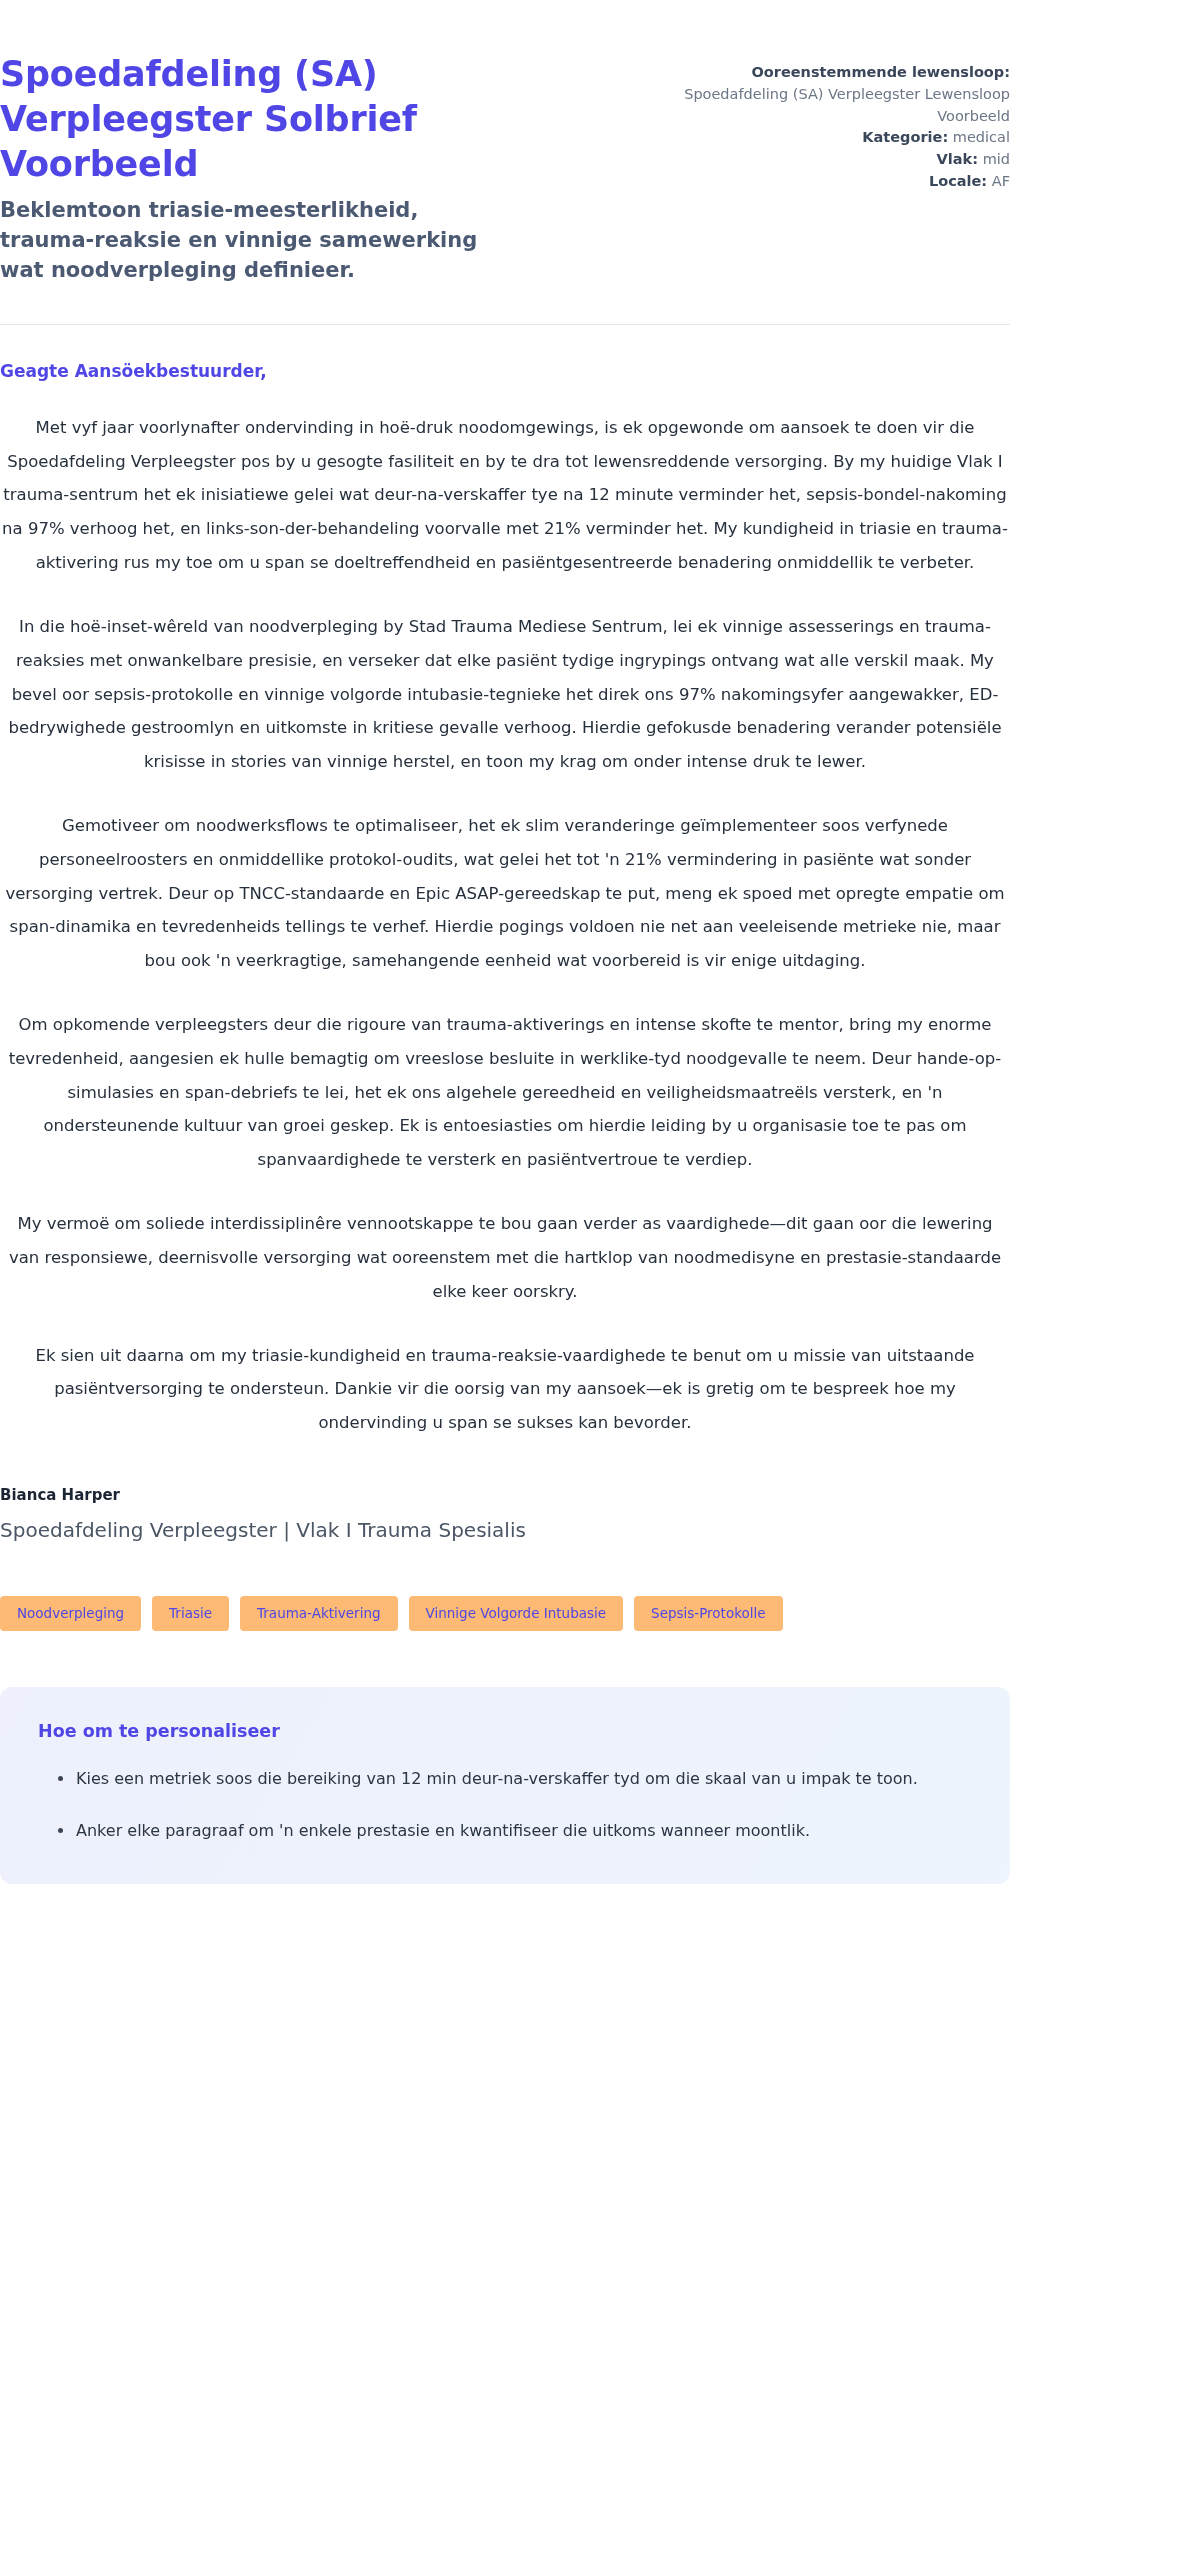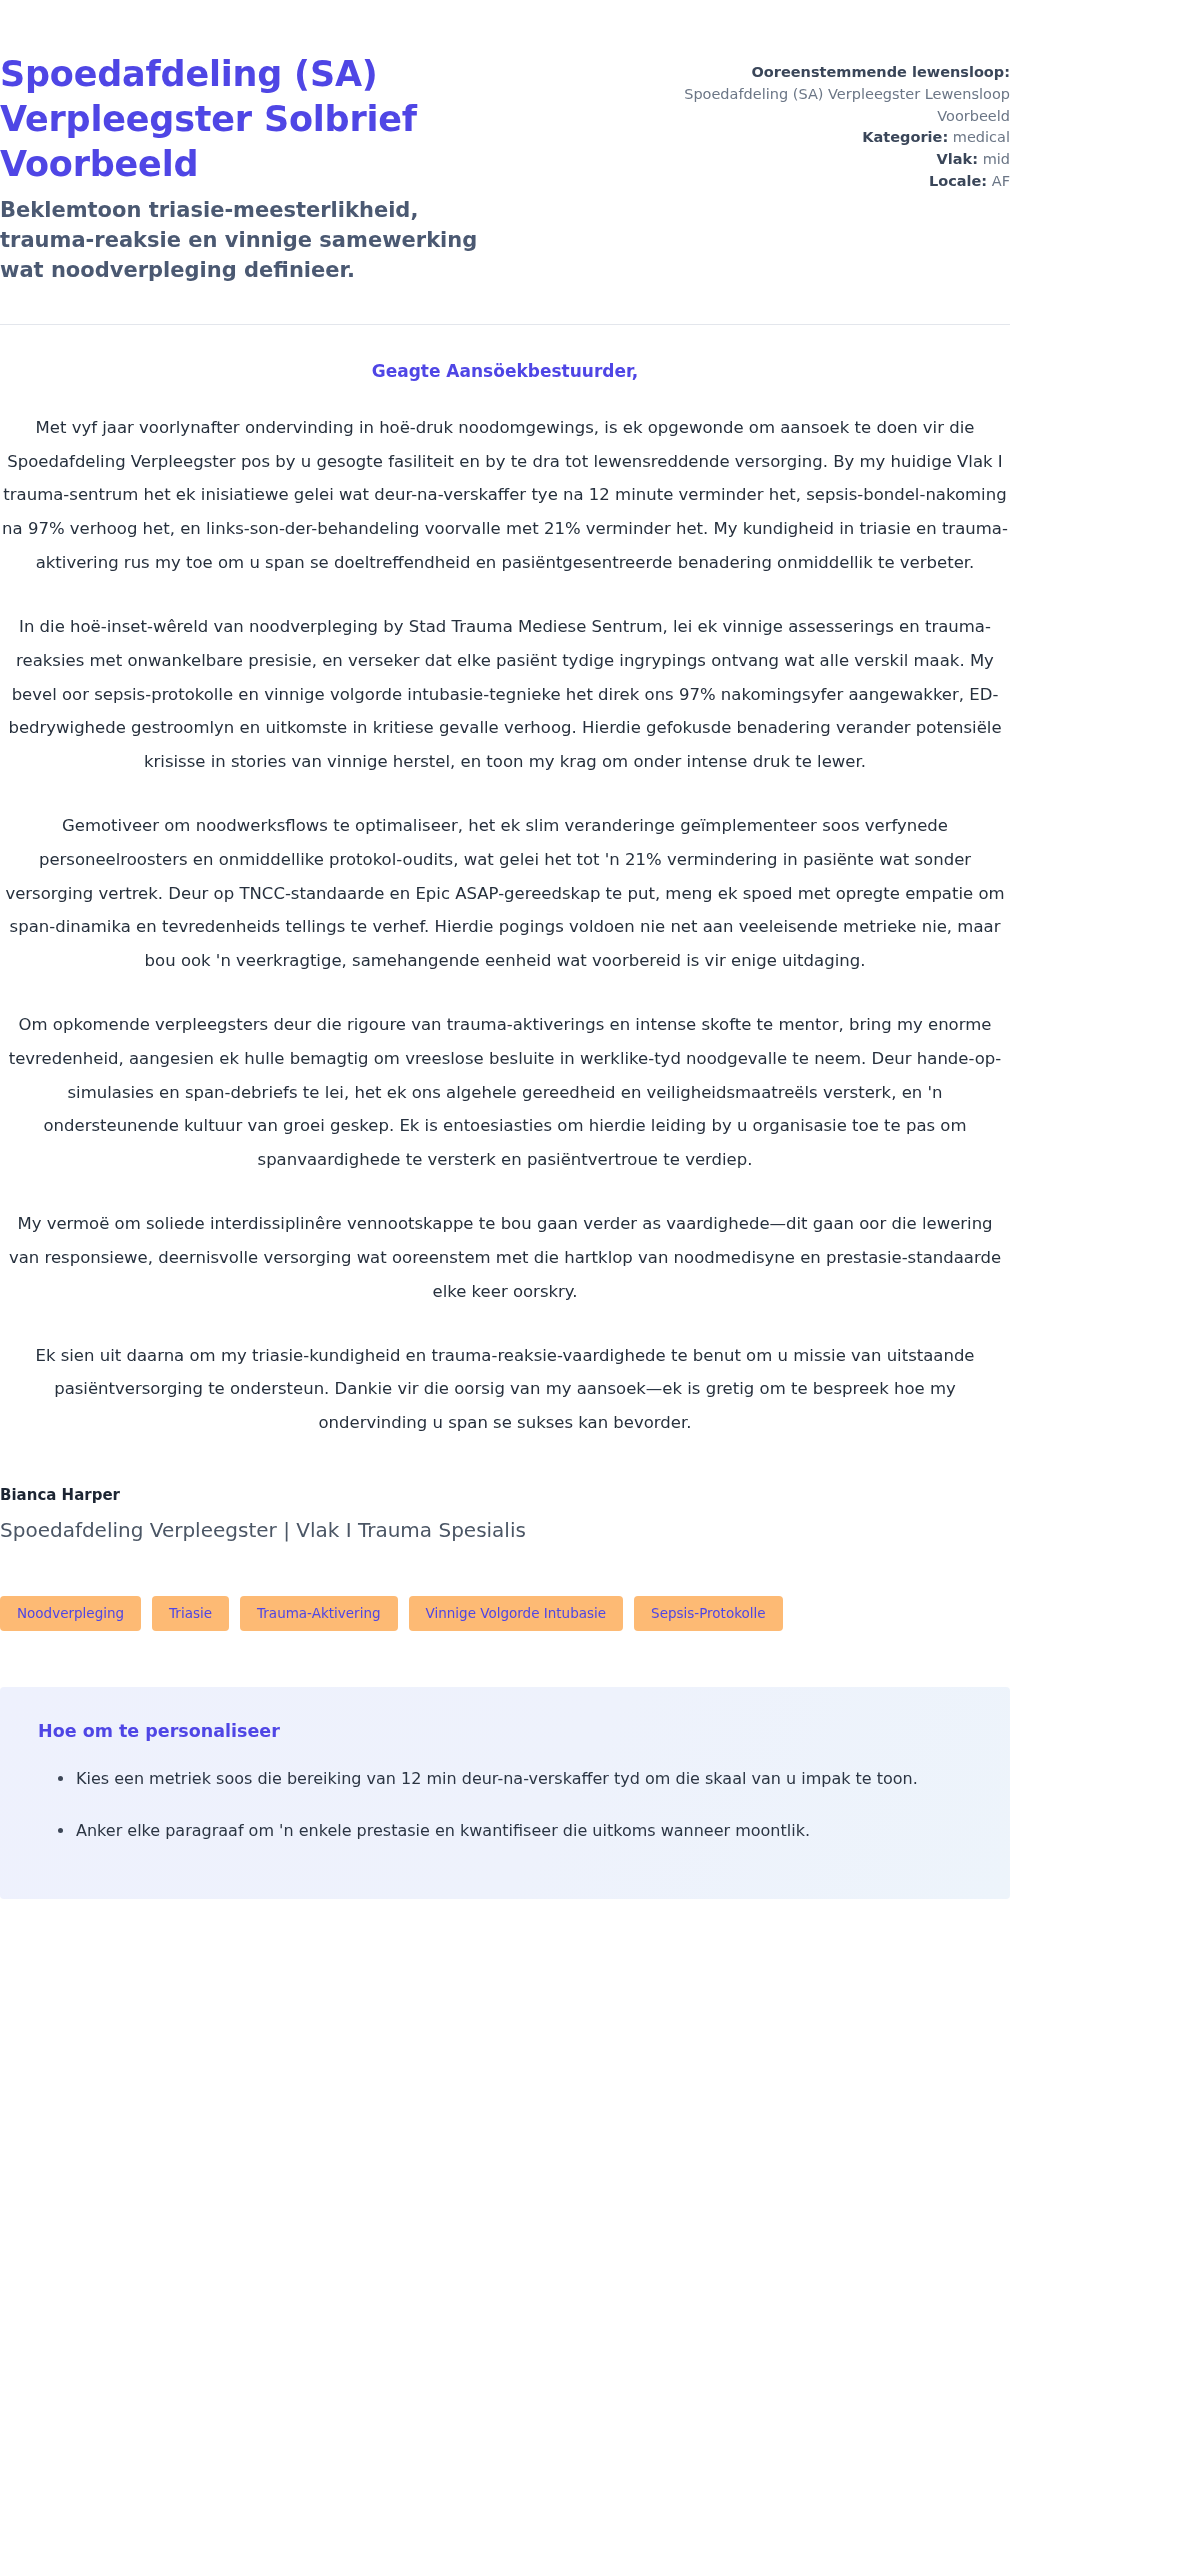--- a/index.html
+++ b/index.html
@@ -81,21 +81,20 @@
 
   
   .letter {
     padding-top: 36px;
   }
   .salutation {
     font-size: 17px;
     font-weight: bold;
     color: #4f46e5;
     margin: 0 0 30px 0;
-    text-align: center;
   }
   .para {
     font-size: 16.5px;
     line-height: 2.05;
     color: #26303d;
     margin: 0 0 30px 0;
     text-align: center;
   }
   .para:last-child { margin-bottom: 0; }
 
@@ -129,22 +128,22 @@
     line-height: 1;
     padding: 11px 17px;
     border-radius: 4px;
     white-space: nowrap;
   }
 
   
   .callout {
     margin-top: 56px;
     background: linear-gradient(120deg, #eef1fd 0%, #eef2fc 55%, #edf4fb 100%);
-    border-radius: 4px;
-    padding: 34px 38px 53px 38px;
+    border-radius: 12px;
+    padding: 34px 38px 38px 38px;
     box-sizing: border-box;
   }
   .callout-title {
     font-size: 17.5px;
     font-weight: bold;
     color: #4f46e5;
     margin: 0 0 22px 0;
   }
   .callout-list {
     margin: 0;

